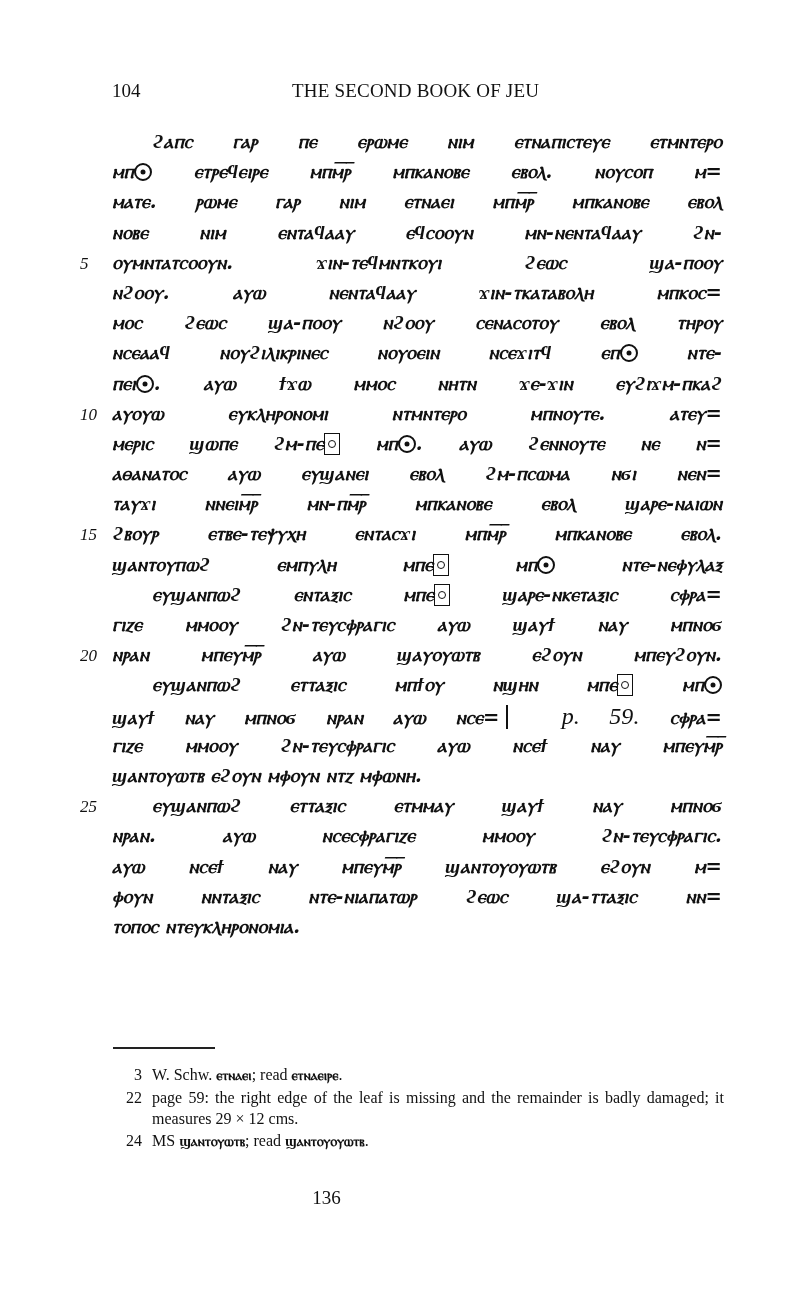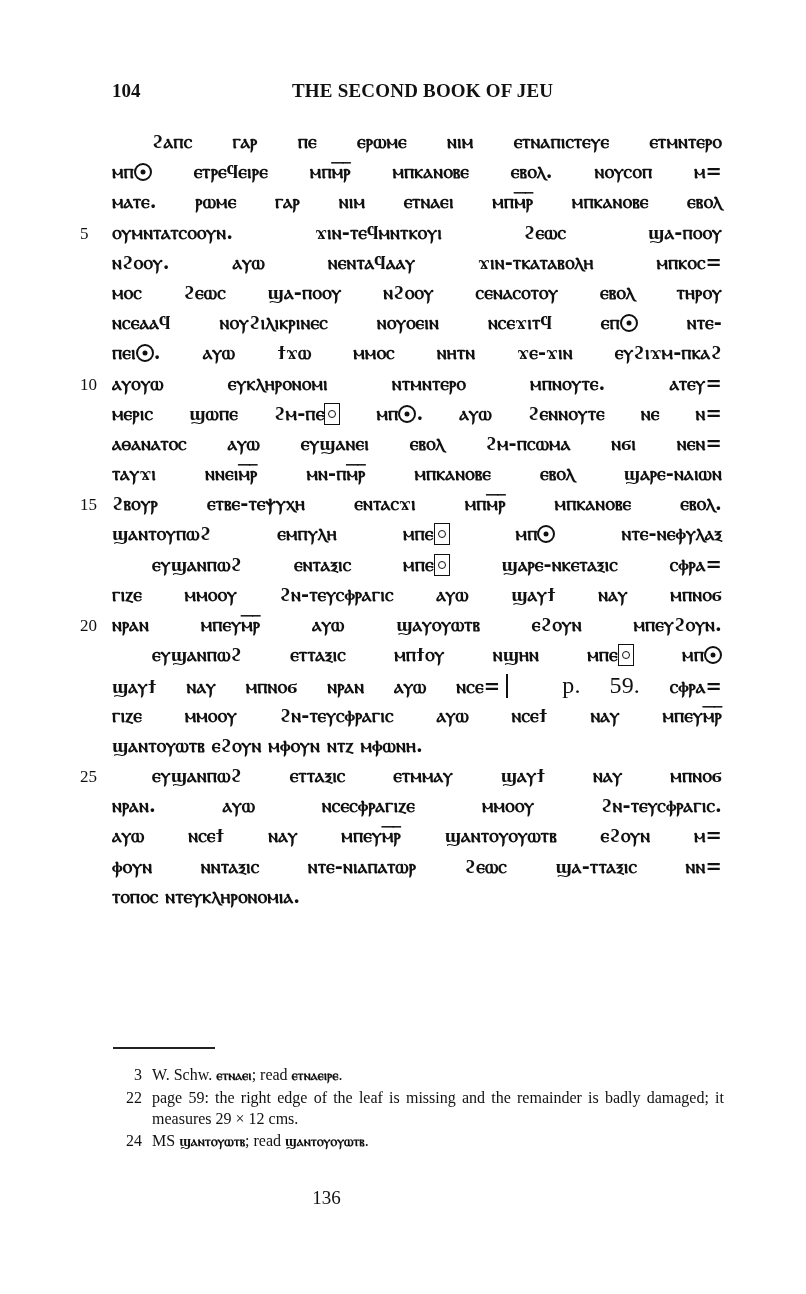--- a/index.html
+++ b/index.html
@@ -1,24 +1,24 @@
 <!DOCTYPE html>
 <html><head>
 <meta charset="utf-8">
 <style>
   html, body { margin: 0; padding: 0; background: #ffffff; }
   body { width: 806px; height: 1294px; position: relative; overflow: hidden; color: #111; }
   .page { position: absolute; left: 0; top: 0; width: 806px; height: 1294px; }
 
   .running-head { position: absolute; top: 80px; left: 112px; width: 610px; height: 28px;
-    font-family: "Liberation Serif", serif; font-size: 19px; font-weight: bold; }
+    font-family: "Liberation Serif", serif; font-size: 19px; }
   .running-head .folio { position: absolute; left: 0; top: 0; }
   .running-head .title { position: absolute; left: 180px; top: 0; letter-spacing: 0.2px; }
 
-  .text-block { position: absolute; left: 112px; top: 127px; width: 610px; }
+  .text-block { position: absolute; left: 112px; top: 127px; width: 610px; font-style: italic; }
   .line { position: relative; height: 30.2px; line-height: 30px; white-space: nowrap;
     font-family: "DejaVu Serif", serif; font-weight: bold; font-size: 19.5px; letter-spacing: 0.1px; }
   .line.indent { padding-left: 40px; }
   .line .lineno { position: absolute; left: -32px; top: 1px; font-family: "Liberation Serif", serif;
     font-weight: normal; font-size: 17px; }
   .line .content { display: block; width: 100%; text-align: justify; text-align-last: justify; }
   .line.last .content { text-align: left; text-align-last: left; }
 
   .sym-circle { display: inline-block; width: 18px; height: 18px; border: 2.5px solid #111; border-radius: 50%;
     vertical-align: -3px; position: relative; box-sizing: border-box; }
@@ -53,20 +53,23 @@
 
   <div class="text-block" id="text-block">
       <div class="line indent">
         <span class="content"><span>ϩⲁⲡⲥ ⲅⲁⲣ ⲡⲉ ⲉⲣⲱⲙⲉ ⲛⲓⲙ ⲉⲧⲛⲁⲡⲓⲥⲧⲉⲩⲉ ⲉⲧⲙⲛⲧⲉⲣⲟ</span></span>
       </div>
       <div class="line">
         <span class="content"><span>ⲙⲡ</span><span class="sym-circle"></span><span> ⲉⲧⲣⲉϥⲉⲓⲣⲉ ⲙⲡⲙ̅ⲣ̅ ⲙⲡⲕⲁⲛⲟⲃⲉ ⲉⲃⲟⲗ. ⲛⲟⲩⲥⲟⲡ ⲙ=</span></span>
       </div>
       <div class="line">
         <span class="content"><span>ⲙⲁⲧⲉ. ⲣⲱⲙⲉ ⲅⲁⲣ ⲛⲓⲙ ⲉⲧⲛⲁⲉⲓ ⲙⲡⲙ̅ⲣ̅ ⲙⲡⲕⲁⲛⲟⲃⲉ ⲉⲃⲟⲗ</span></span>
+      </div>
+      <div class="line">
+        <span class="content"><span>ⲛⲟⲃⲉ ⲛⲓⲙ ⲉⲛⲧⲁϥⲁⲁⲩ ⲉϥⲥⲟⲟⲩⲛ ⲙⲛ-ⲛⲉⲛⲧⲁϥⲁⲁⲩ ϩⲛ-</span></span>
       </div>
       <div class="line">
         <span class="lineno">5</span>
         <span class="content"><span>ⲟⲩⲙⲛⲧⲁⲧⲥⲟⲟⲩⲛ. ϫⲓⲛ-ⲧⲉϥⲙⲛⲧⲕⲟⲩⲓ ϩⲉⲱⲥ ϣⲁ-ⲡⲟⲟⲩ</span></span>
       </div>
       <div class="line">
         <span class="content"><span>ⲛϩⲟⲟⲩ. ⲁⲩⲱ ⲛⲉⲛⲧⲁϥⲁⲁⲩ ϫⲓⲛ-ⲧⲕⲁⲧⲁⲃⲟⲗⲏ ⲙⲡⲕⲟⲥ=</span></span>
       </div>
       <div class="line">
         <span class="content"><span>ⲙⲟⲥ ϩⲉⲱⲥ ϣⲁ-ⲡⲟⲟⲩ ⲛϩⲟⲟⲩ ⲥⲉⲛⲁⲥⲟⲧⲟⲩ ⲉⲃⲟⲗ ⲧⲏⲣⲟⲩ</span></span>

